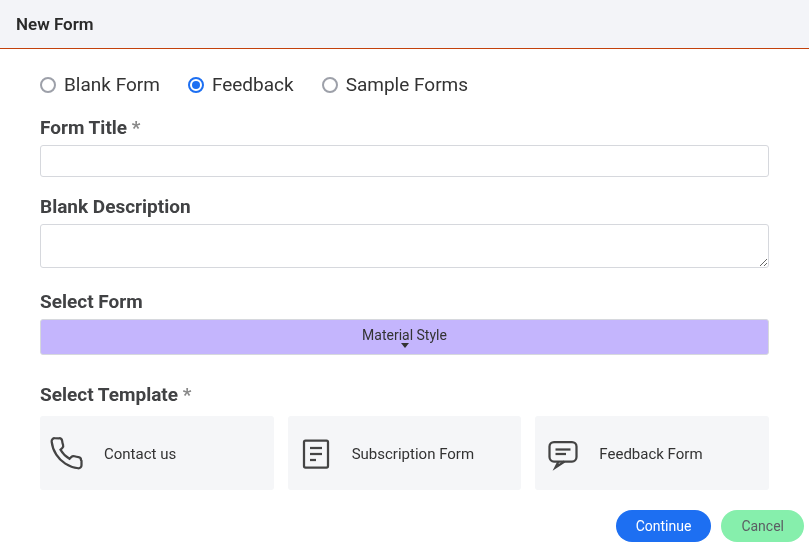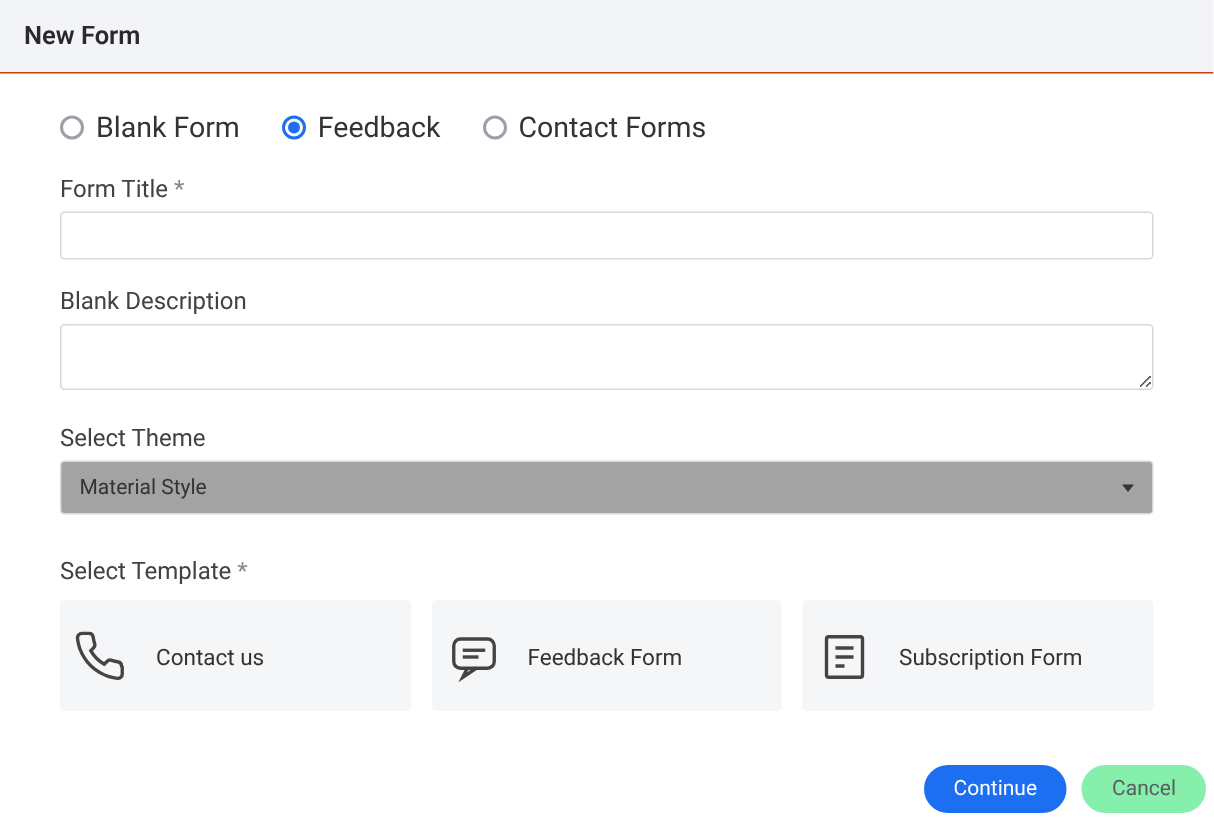--- a/index.html
+++ b/index.html
@@ -48,24 +48,25 @@
     .radio-circle.selected {
       border-color: #1d6ff2;
     }
     .radio-dot {
       width: 8px;
       height: 8px;
       border-radius: 50%;
       background: #1d6ff2;
     }
     .field-label {
-      font-size: 16px;
+      font-size: 19px;
       color: #414244;
       margin-bottom: 6px;
       display: block;
+      font-weight: bold;
     }
     .required {
       color: #888;
     }
     .text-input {
       width: 100%;
       height: 32px;
       border: 1px solid #d6d8dd;
       border-radius: 3px;
       padding: 6px 10px;
@@ -89,26 +90,27 @@
       width: 100%;
       margin-bottom: 28px;
     }
     .select-input {
       width: 100%;
       height: 36px;
       border: 1px solid #d6d8dd;
       border-radius: 3px;
       padding: 6px 12px;
       font-size: 14px;
-      background: #a3a3a3;
-      cursor: pointer;
-      display: flex;
-      align-items: center;
-      justify-content: space-between;
-      color: #333;
+      background: #c4b5fd;
+      cursor: pointer;
+      display: flex;
+      align-items: center;
+      justify-content: flex-end;
+      color: #333;
+      flex-direction: column;
     }
     .caret {
       width: 0;
       height: 0;
       border-left: 4px solid transparent;
       border-right: 4px solid transparent;
       border-top: 5px solid #333;
     }
     .template-row {
       display: flex;
@@ -173,69 +175,69 @@
       <span>Blank Form</span>
     </div>
     <div class="radio-option">
       <span class="radio-circle selected">
         <span class="radio-dot"></span>
       </span>
       <span>Feedback</span>
     </div>
     <div class="radio-option">
       <span class="radio-circle"></span>
-      <span>Contact Forms</span>
+      <span>Sample Forms</span>
     </div>
   </div>
 
   <label class="field-label">
     <span>Form Title </span><span class="required">*</span>
   </label>
   <input class="text-input" type="text" value="" style="">
 
   <label class="field-label">Blank Description</label>
   <textarea class="textarea-input" style=""></textarea>
 
-  <label class="field-label">Select Theme</label>
+  <label class="field-label">Select Form</label>
   <div class="select-wrap">
     <div class="select-input">
       <span>Material Style</span>
       <span class="caret"></span>
     </div>
   </div>
 
   <label class="field-label">
     <span>Select Template </span><span class="required">*</span>
   </label>
 
   <div class="template-row">
     <div class="template-card">
       <svg class="icon-svg" viewBox="0 0 24 24" fill="none" stroke="#444" stroke-width="1.5">
         <path d="M21 16.5v3a2 2 0 0 1-2.2 2 19.8 19.8 0 0 1-8.6-3.1 19.5 19.5 0 0 1-6-6A19.8 19.8 0 0 1 1.1 3.7 2 2 0 0 1 3.1 1.5h3a2 2 0 0 1 2 1.7c.1.9.3 1.8.6 2.7a2 2 0 0 1-.5 2.1L7 9.2a16 16 0 0 0 6 6l1.2-1.2a2 2 0 0 1 2.1-.5c.9.3 1.8.5 2.7.6a2 2 0 0 1 1.7 2z"></path>
       </svg>
       <span class="template-card-label">Contact us</span>
+    </div>
+    <div class="template-card">
+      <svg class="icon-svg" viewBox="0 0 24 24" fill="none" stroke="#444" stroke-width="1.5">
+        <rect x="4" y="3" width="16" height="18" rx="1"></rect>
+        <line x1="8" y1="8" x2="16" y2="8"></line>
+        <line x1="8" y1="12" x2="16" y2="12"></line>
+        <line x1="8" y1="16" x2="12" y2="16"></line>
+      </svg>
+      <span class="template-card-label">Subscription Form</span>
     </div>
     <div class="template-card">
       <svg class="icon-svg" viewBox="0 0 24 24" fill="none" stroke="#444" stroke-width="1.5">
         <rect x="3" y="4" width="18" height="13" rx="3"></rect>
         <path d="M9 17l-2 4 6-4"></path>
         <line x1="7" y1="9" x2="17" y2="9"></line>
         <line x1="7" y1="12" x2="14" y2="12"></line>
       </svg>
       <span class="template-card-label">Feedback Form</span>
     </div>
-    <div class="template-card">
-      <svg class="icon-svg" viewBox="0 0 24 24" fill="none" stroke="#444" stroke-width="1.5">
-        <rect x="4" y="3" width="16" height="18" rx="1"></rect>
-        <line x1="8" y1="8" x2="16" y2="8"></line>
-        <line x1="8" y1="12" x2="16" y2="12"></line>
-        <line x1="8" y1="16" x2="12" y2="16"></line>
-      </svg>
-      <span class="template-card-label">Subscription Form</span>
-    </div>
   </div>
 
 </div>
 
 <div class="footer">
   <button class="btn btn-primary">Continue</button>
   <button class="btn btn-secondary">Cancel</button>
 </div>
 
 </body></html>

